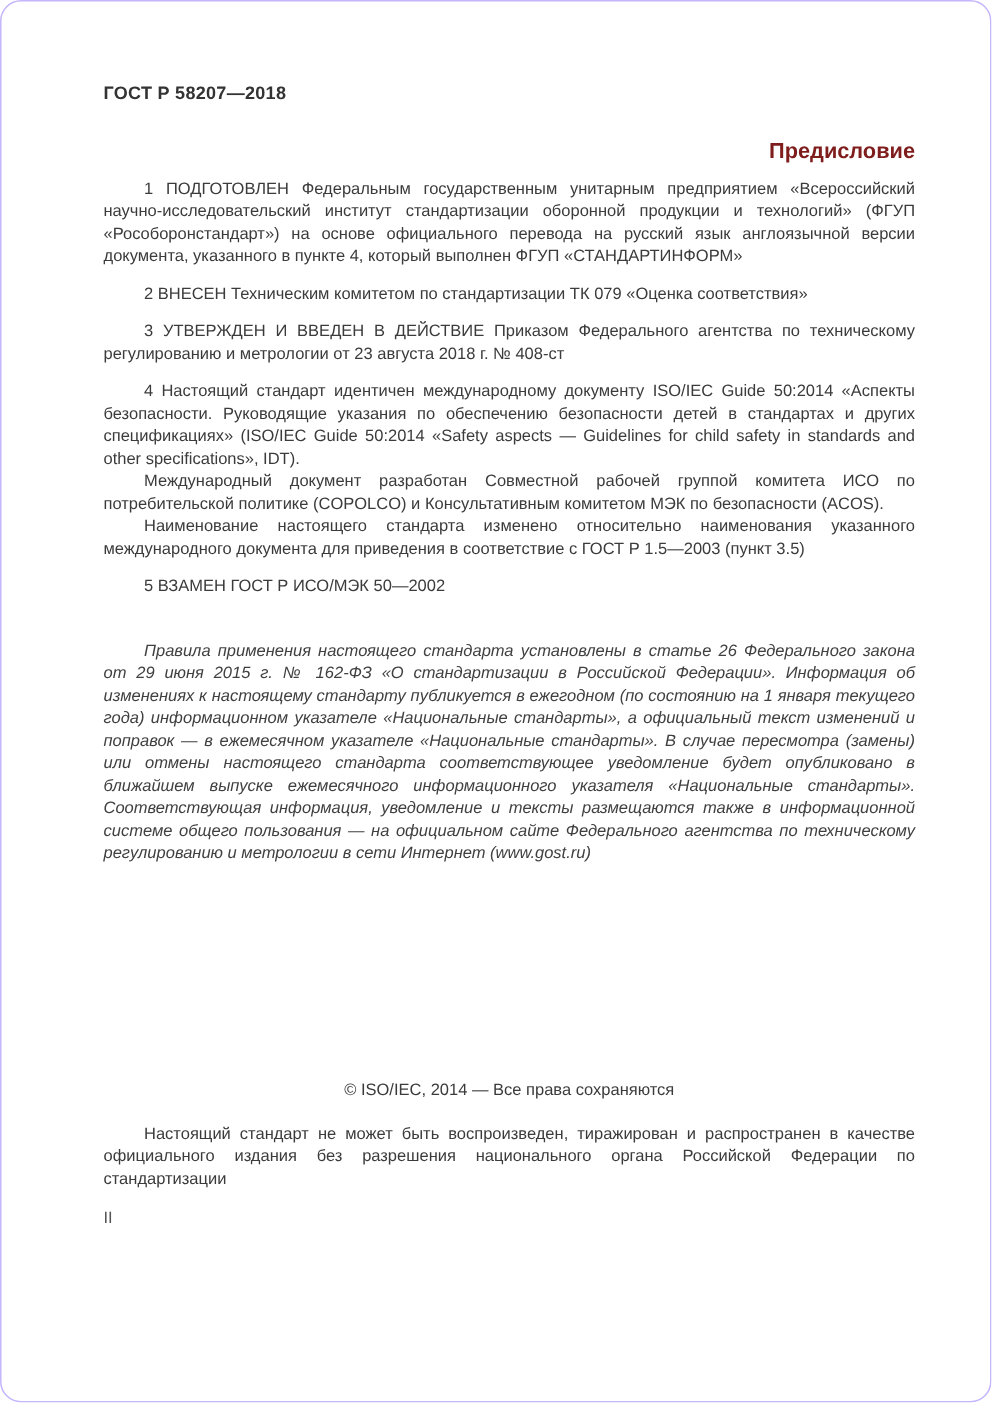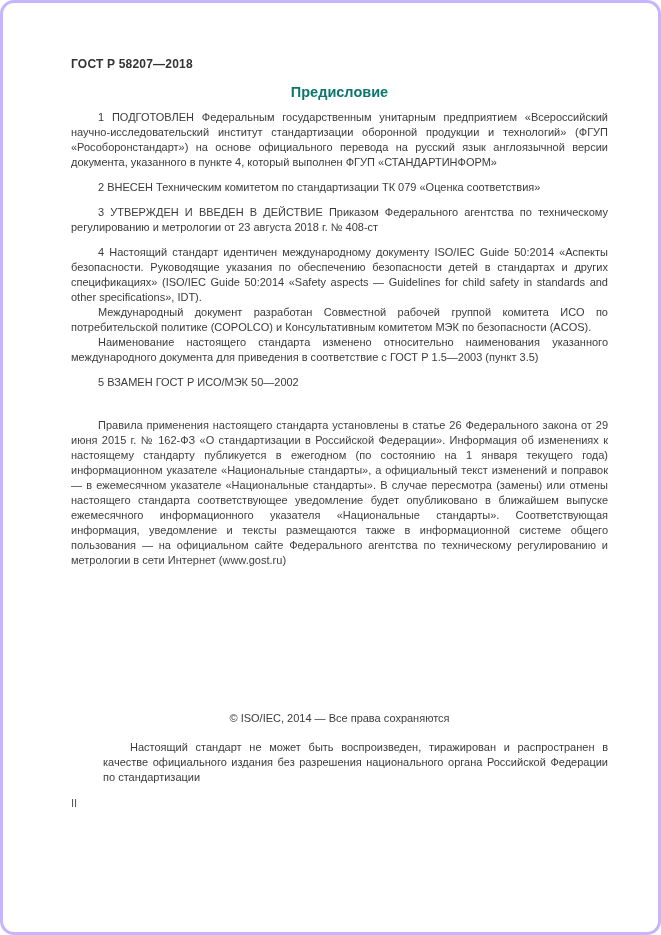--- a/index.html
+++ b/index.html
@@ -6,72 +6,72 @@
     margin: 0;
     padding: 0;
     background: #ffffff;
   }
   .page {
     position: relative;
     width: 661px;
     height: 935px;
     box-sizing: border-box;
     background: #ffffff;
-    border: 3px solid #c4b5fd;
+    border: 1px solid #c4b5fd;
     border-radius: 14px;
     overflow: hidden;
     font-family: "Liberation Sans", sans-serif;
     color: #3b3b3b;
   }
   .content {
     box-sizing: border-box;
     padding: 54px 50px 0 68px;
     font-size: 11px;
     line-height: 15px;
   }
   .doc-code {
     font-weight: bold;
     font-size: 12px;
     color: #333333;
     letter-spacing: 0.2px;
   }
   .title {
-    margin: 13px 0 0 0;
-    text-align: center;
+    margin: 24px 0 0 0;
+    text-align: right;
     font-weight: bold;
     font-size: 14.5px;
-    color: #0f766e;
+    color: #7f1d1d;
   }
   .para {
     margin: 10px 0 0 0;
     text-indent: 27px;
     text-align: justify;
   }
   .para.cont {
     margin-top: 0;
   }
   .rules {
     margin: 28px 0 0 0;
+    font-style: italic;
     text-indent: 27px;
     text-align: justify;
     color: #404040;
   }
   .copyright {
     margin-top: 143px;
     text-align: right;
   }
   .copyright div {
     line-height: 15px;
     text-align: center;
   }
   .notice {
     margin-top: 14px;
     text-indent: 27px;
     text-align: justify;
-    margin-left: 32px;
   }
   .page-num {
     margin-top: 0;
     color: #555555;
   }
 </style>
 </head>
 <body>
 
 <div class="page">

